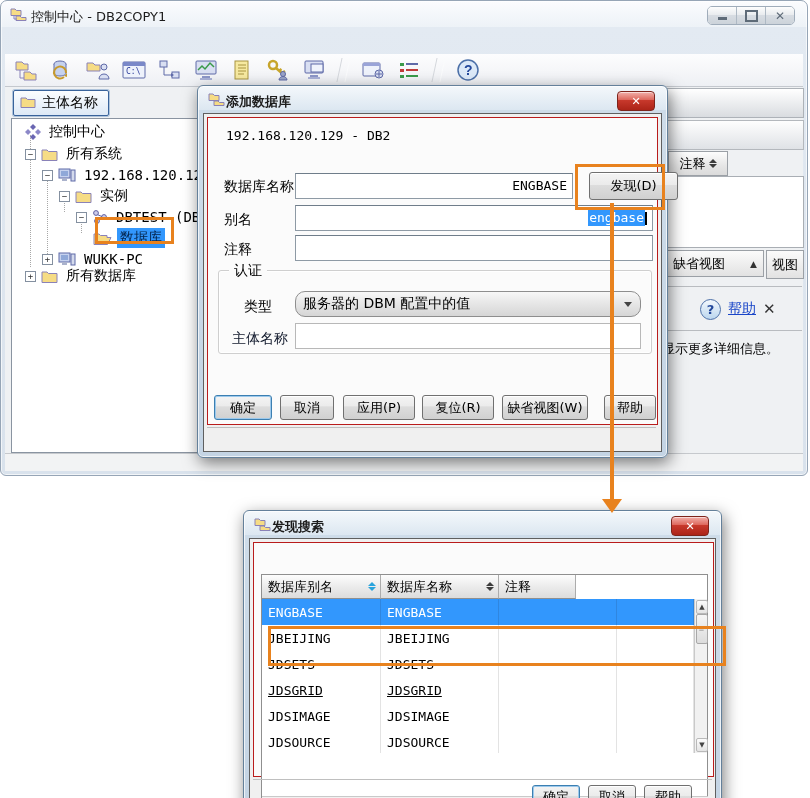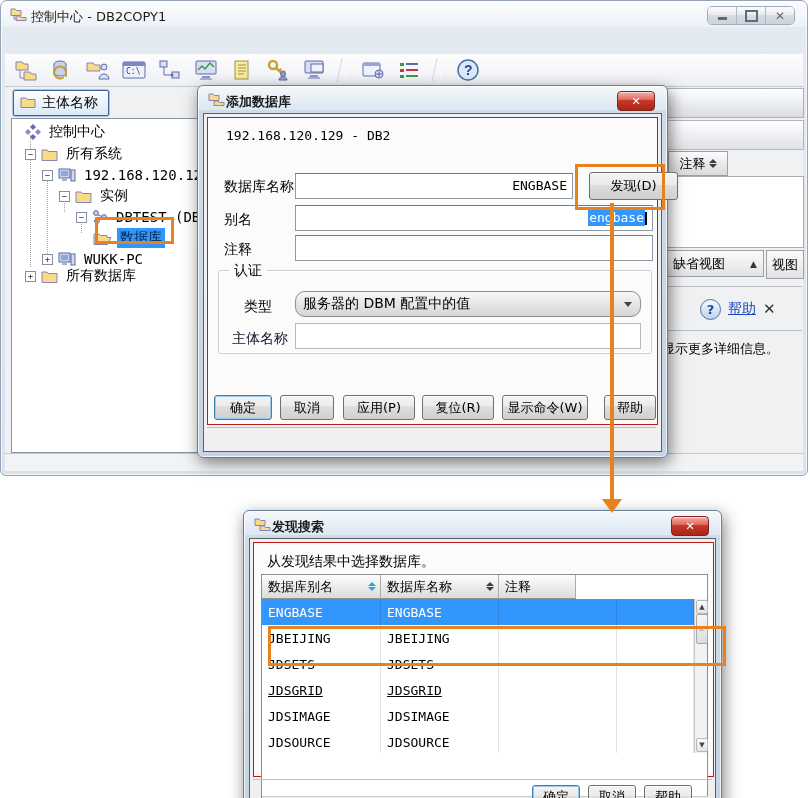--- a/index.html
+++ b/index.html
@@ -437,21 +437,21 @@
         <div class="btn" style="left:72px;top:277px;width:54px;">
             <span>取消</span>
           </div>
         <div class="btn" style="left:135px;top:277px;width:72px;">
             <span>应用(P)</span>
           </div>
         <div class="btn" style="left:214px;top:277px;width:72px;">
             <span>复位(R)</span>
           </div>
         <div class="btn" style="left:294px;top:277px;width:86px;">
-            <span>显示命令(W)</span>
+            <span>缺省视图(W)</span>
           </div>
         <div class="btn" style="left:396px;top:277px;width:52px;">
             <span>帮助</span>
           </div>
       </div>
       <div id="add-sep"></div>
     </div>
     <div class="orange-box" id="box-discover"></div>
   </div>
 
@@ -460,21 +460,20 @@
       <svg width="17" height="15" viewBox="0 0 17 15">
           <path d="M1 2h4l1.5 1.5H11v5H1z" fill="#F6DC85" stroke="#8A82B8"></path>
           <path d="M6 9h4l1.5 1.5H16v3H6z" fill="#F6DC85" stroke="#8A82B8"></path>
         </svg>
     </span>
     <span class="dlg-title">发现搜索</span>
     <div class="close-btn" style="left:427px;top:5px;">✕</div>
 
     <div id="disc-client" class="abs dlg-client">
       <div id="disc-panel" class="white-panel">
-        <span id="disc-instruction">从发现结果中选择数据库。</span>
         <div id="disc-table">
           <div class="th-row" id="t-head">
               <div class="th" style="width: 119px;">
                 <span>数据库别名</span>
                 <span class="sort blue">
                   <i class="up"></i>
                   <i class="dn"></i>
                 </span>
               </div>
               <div class="th" style="width: 118px;">

